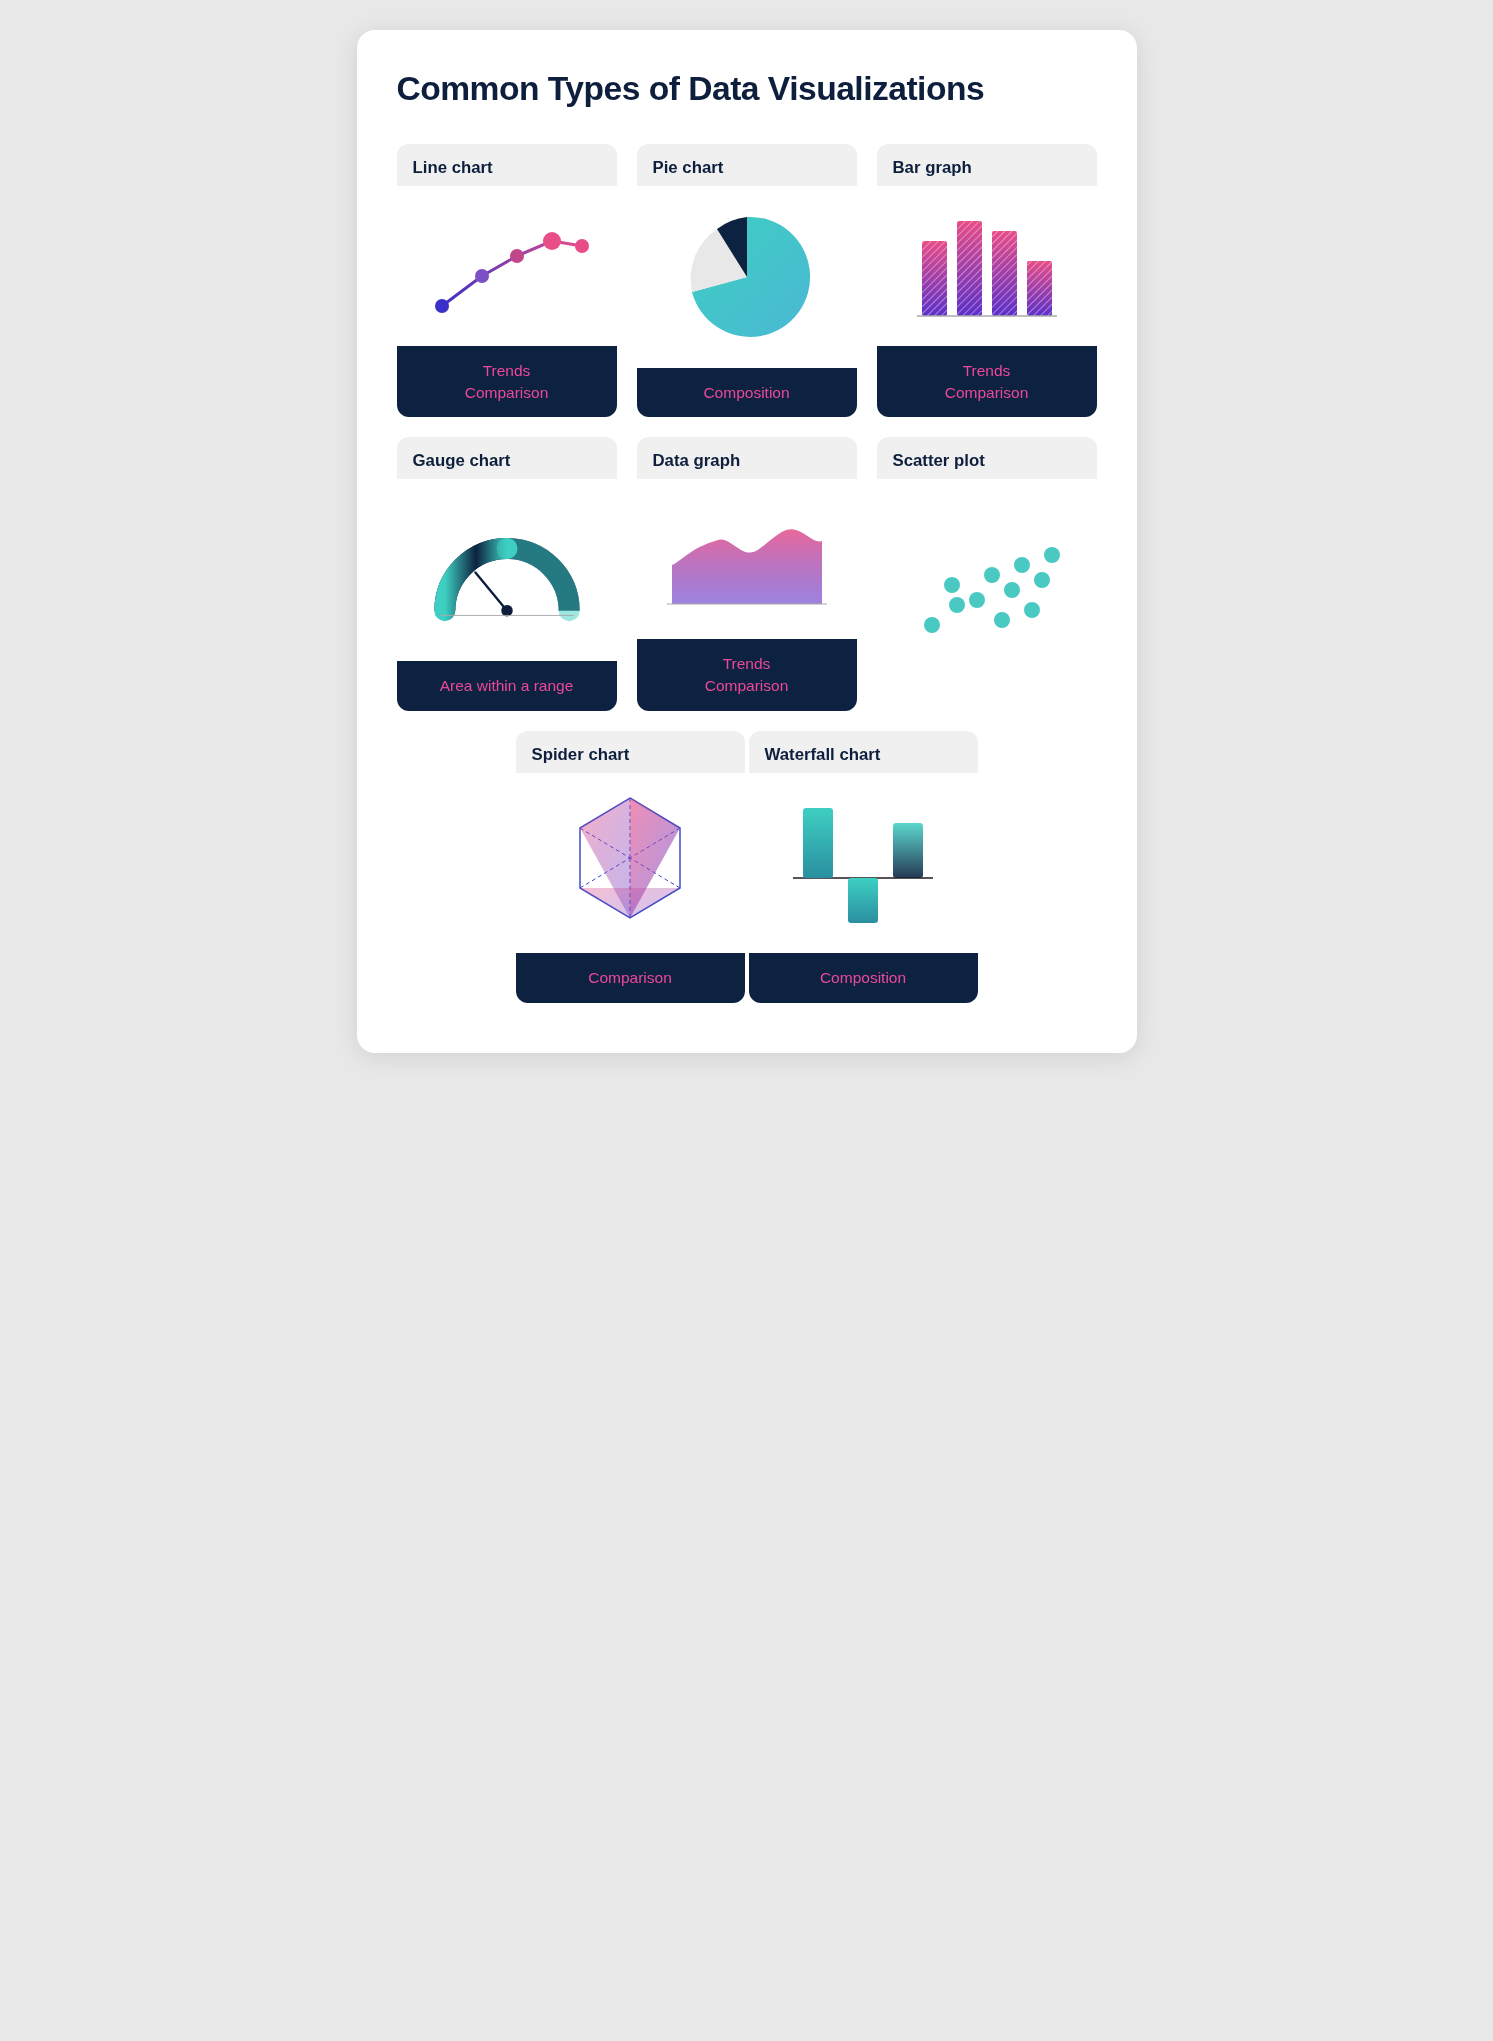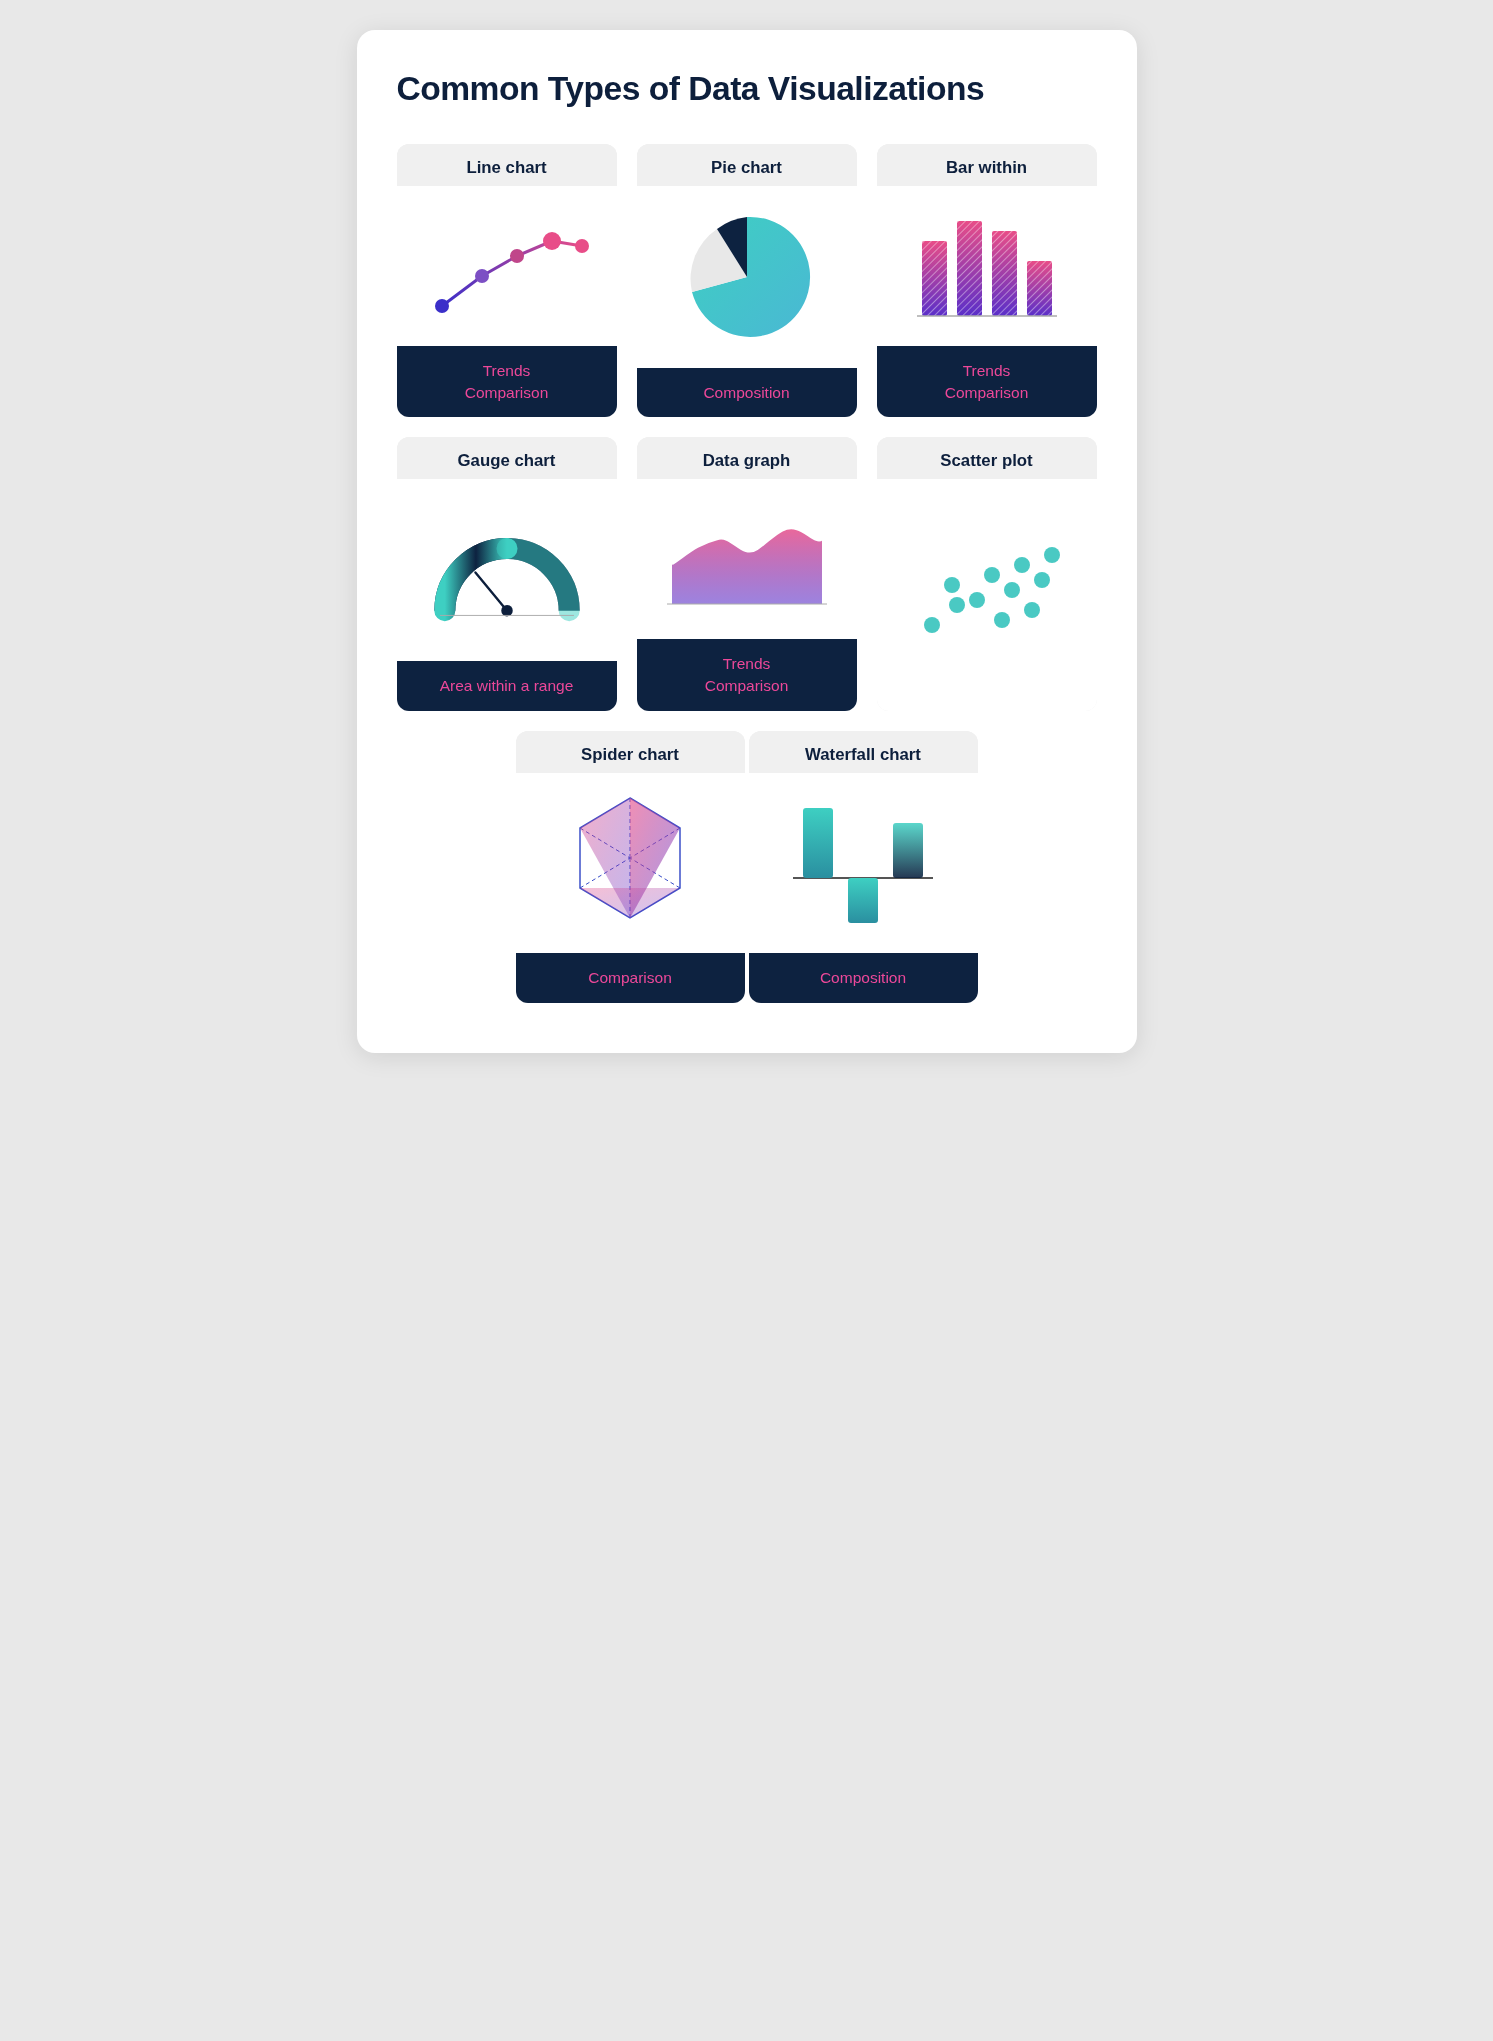--- a/index.html
+++ b/index.html
@@ -46,21 +46,20 @@
       overflow: hidden;
       display: flex;
       flex-direction: column;
     }
     .card-header {
       background: #f0f0f0;
       padding: 14px 16px 8px 16px;
       font-size: 1.05rem;
       font-weight: 800;
       color: #0d1f3c;
-      text-align: center;
     }
     .card-visual {
       flex: 1;
       background: #ffffff;
       display: flex;
       align-items: center;
       justify-content: center;
       min-height: 160px;
       padding: 10px;
     }
@@ -144,21 +143,21 @@
 
           <path d="M70,70 L15,85 A60,60 0 0,1 40,22 Z" fill="#e8e8e8"></path>
 
           <path d="M70,70 L40,22 A60,60 0 0,1 70,10 Z" fill="#0d2240"></path>
         </svg>
       </div>
       <div class="card-label">Composition</div>
     </div>
 
     <div class="card">
-      <div class="card-header">Bar within</div>
+      <div class="card-header">Bar graph</div>
       <div class="card-visual">
         <svg class="bar-graph-svg" viewBox="0 0 160 130">
           <defs>
             <linearGradient id="barGrad1" x1="0%" y1="0%" x2="0%" y2="100%">
               <stop offset="0%" style="stop-color:#e84d88;stop-opacity:1"></stop>
               <stop offset="100%" style="stop-color:#5a2fc9;stop-opacity:1"></stop>
             </linearGradient>
             <pattern id="hatch" patternUnits="userSpaceOnUse" width="5" height="5" patternTransform="rotate(45)">
               <line x1="0" y1="0" x2="0" y2="5" stroke="rgba(255,255,255,0.4)" stroke-width="2"></line>
             </pattern>

